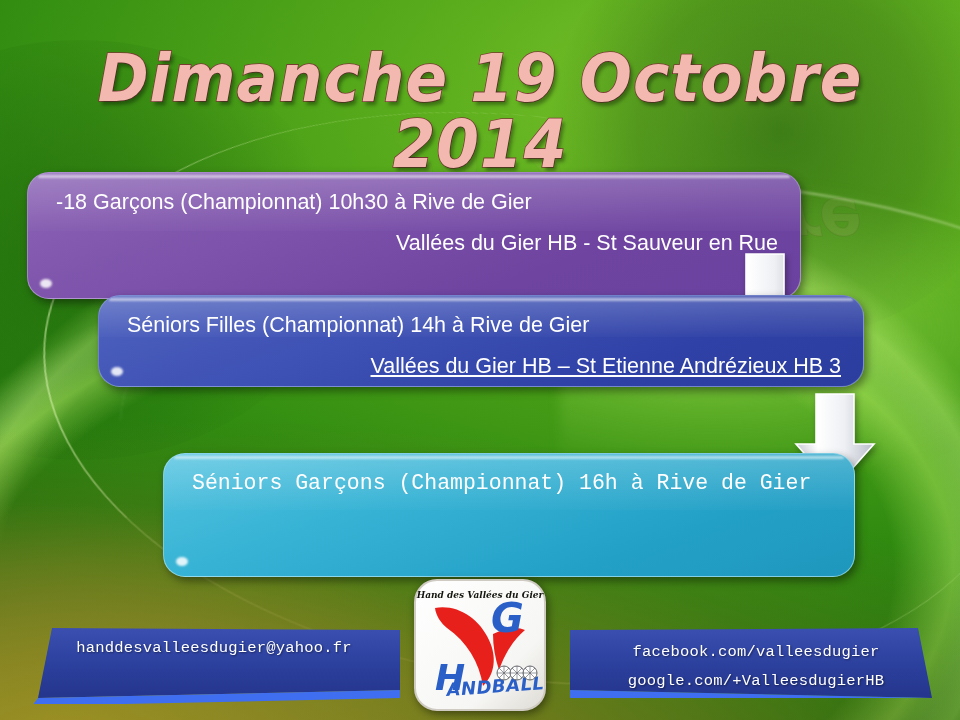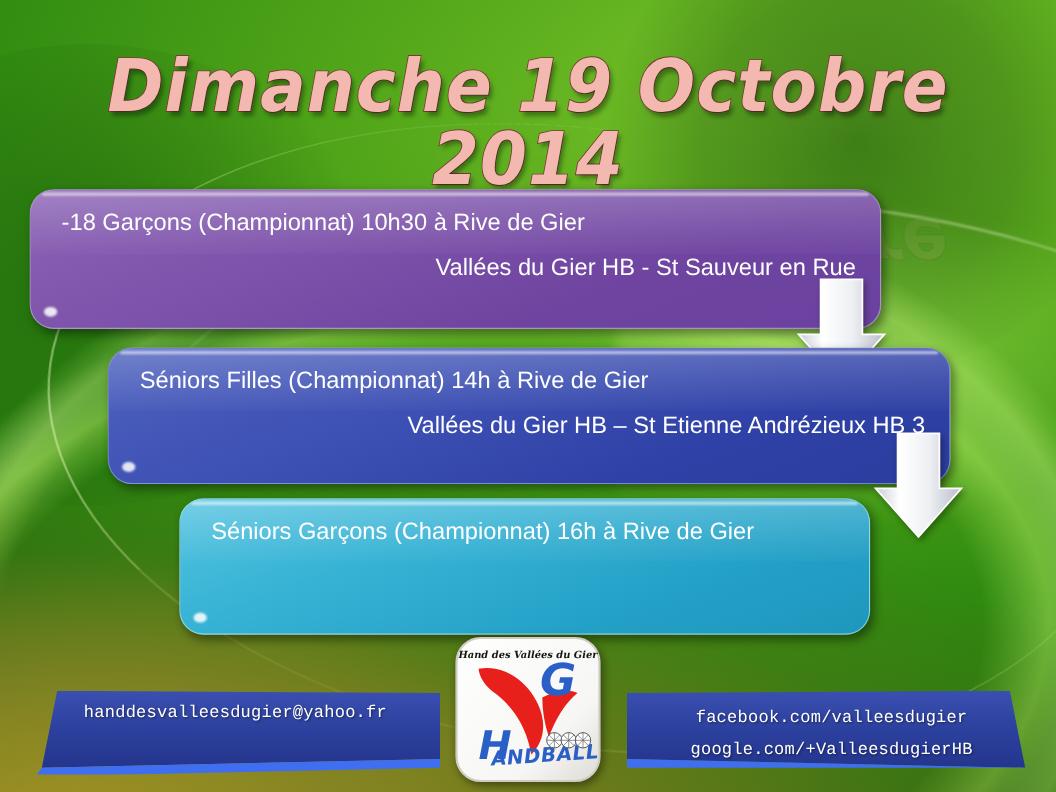--- a/index.html
+++ b/index.html
@@ -187,33 +187,34 @@
   #box-u18 {
     left: 27px; top: 172px;
     width: 774px; height: 127px;
     background: linear-gradient(160deg, #8b63b5 0%, #7d53ab 35%, #6e44a0 70%, #6b42a0 100%);
     border: 1.5px solid rgba(210,190,235,0.55);
   }
   #box-u18 .line-1 { padding-left: 6px; }
   #box-u18 .line-2 { padding-left: 100px; }
 
   #box-sf {
-    left: 98px; top: 316px;
-    width: 766px; height: 124px;
+    left: 98px; top: 295px;
+    width: 766px; height: 92px;
     background: linear-gradient(160deg, #4f63bf 0%, #3f52b5 35%, #2f41a6 72%, #2b3d9e 100%);
     border: 1.5px solid rgba(180,195,240,0.5);
   }
   #box-sf .line-1 { padding-left: 6px; }
-  #box-sf .line-2 { padding-left: 28px; }
+  #box-sf .line-2 { padding-left: 28px; text-decoration: underline; }
 
   #box-sg {
     left: 163px; top: 453px;
-    width: 628px; height: 124px;
+    width: 692px; height: 124px;
     background: linear-gradient(160deg, #54c3e0 0%, #35b2d4 35%, #23a0c6 72%, #1f97bd 100%);
     border: 1.5px solid rgba(190,235,248,0.6);
+    font-family: Liberation Mono, monospace;
   }
   #box-sg .line-1 { padding-left: 6px; }
   #box-sg .line-2 { padding-left: 78px; }
 
   
   .arrow {
     position: absolute;
     width: 82px; height: 98px;
     filter: drop-shadow(2px 3px 3px rgba(0,0,0,0.35));
   }

